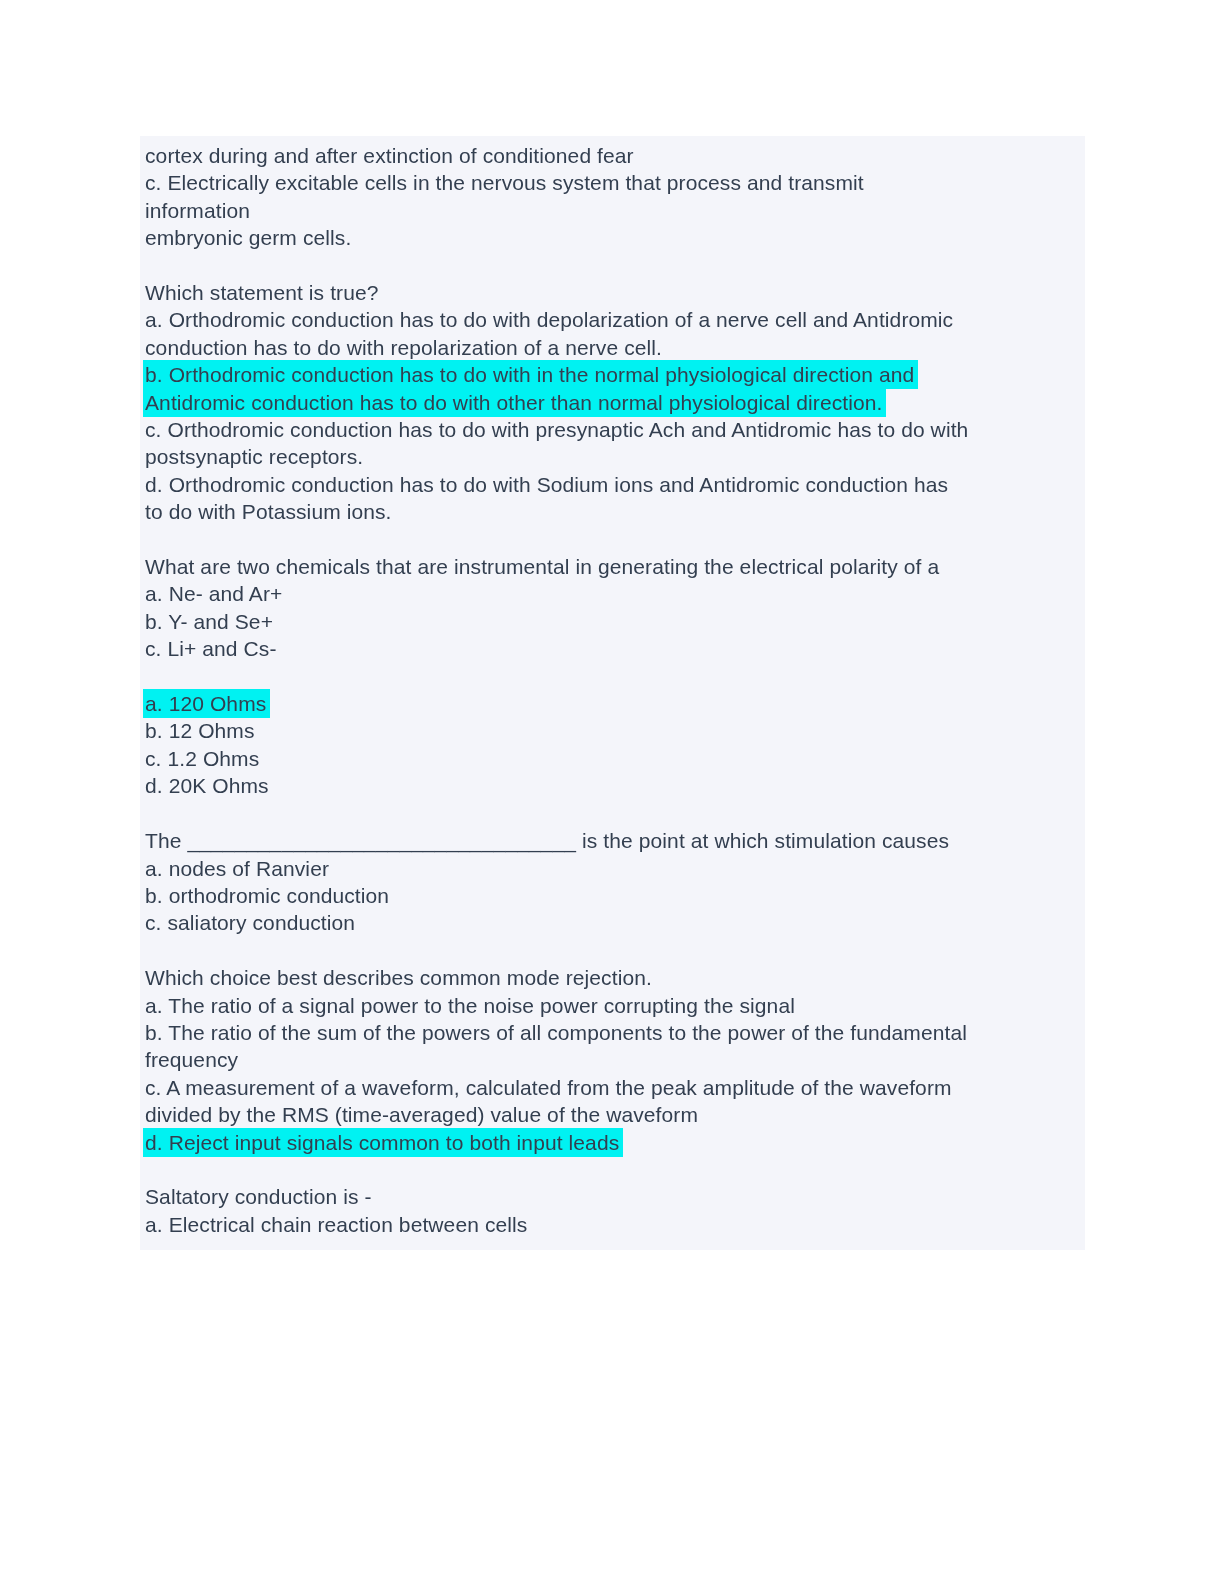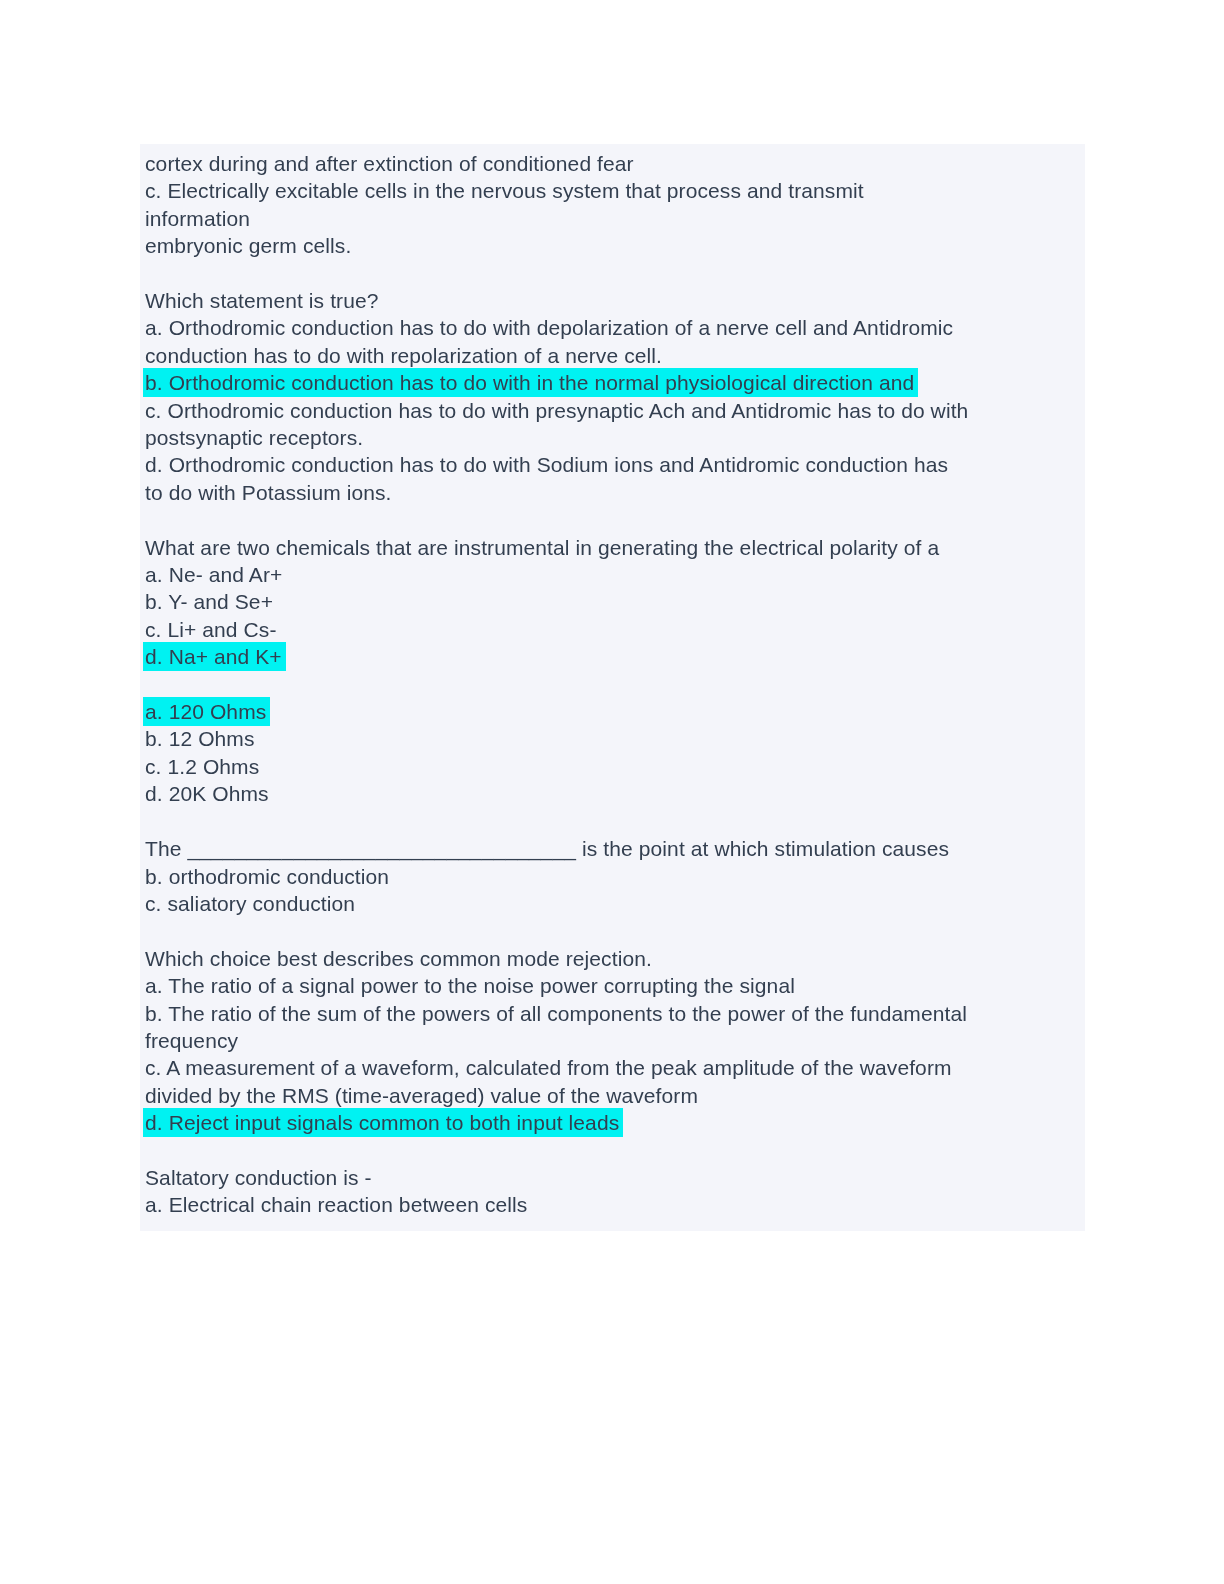--- a/index.html
+++ b/index.html
@@ -10,21 +10,21 @@
   body {
     width: 1224px;
     height: 1584px;
     position: relative;
     font-family: "Liberation Sans", sans-serif;
     overflow: hidden;
   }
   .content-block {
     position: absolute;
     left: 140px;
-    top: 144px;
+    top: 136px;
     width: 945px;
     box-sizing: border-box;
     padding: 6px 6px 12px 5px;
     background: var(--block-bg, #f4f5fa);
   }
   .line {
     font-size: 21px;
     line-height: 27.4px;
     min-height: 27.4px;
     color: var(--text-color, #333f50);
@@ -43,37 +43,38 @@
 <div class="content-block" id="lines-root">
     <div class="line"><span class="">cortex during and after extinction of conditioned fear</span></div>
     <div class="line"><span class="">c. Electrically excitable cells in the nervous system that process and transmit</span></div>
     <div class="line"><span class="">information</span></div>
     <div class="line"><span class="">embryonic germ cells.</span></div>
     <div class="line"></div>
     <div class="line"><span class="">Which statement is true?</span></div>
     <div class="line"><span class="">a. Orthodromic conduction has to do with depolarization of a nerve cell and Antidromic</span></div>
     <div class="line"><span class="">conduction has to do with repolarization of a nerve cell.</span></div>
     <div class="line"><span class="hl">b. Orthodromic conduction has to do with in the normal physiological direction and</span></div>
+    <div class="line"><span class="hl">Antidromic conduction has to do with other than normal physiological direction.</span></div>
     <div class="line"><span class="">c. Orthodromic conduction has to do with presynaptic Ach and Antidromic has to do with</span></div>
     <div class="line"><span class="">postsynaptic receptors.</span></div>
     <div class="line"><span class="">d. Orthodromic conduction has to do with Sodium ions and Antidromic conduction has</span></div>
     <div class="line"><span class="">to do with Potassium ions.</span></div>
     <div class="line"></div>
     <div class="line"><span class="">What are two chemicals that are instrumental in generating the electrical polarity of a</span></div>
     <div class="line"><span class="">a. Ne- and Ar+</span></div>
     <div class="line"><span class="">b. Y- and Se+</span></div>
     <div class="line"><span class="">c. Li+ and Cs-</span></div>
-    <div class="line"><span class="hl">d. Na+ and K+</span></div>
     <div class="line"></div>
     <div class="line"><span class="hl">a. 120 Ohms</span></div>
     <div class="line"><span class="">b. 12 Ohms</span></div>
     <div class="line"><span class="">c. 1.2 Ohms</span></div>
     <div class="line"><span class="">d. 20K Ohms</span></div>
     <div class="line"></div>
     <div class="line"><span class="">The _________________________________ is the point at which stimulation causes</span></div>
+    <div class="line"><span class="">a. nodes of Ranvier</span></div>
     <div class="line"><span class="">b. orthodromic conduction</span></div>
     <div class="line"><span class="">c. saliatory conduction</span></div>
     <div class="line"></div>
     <div class="line"><span class="">Which choice best describes common mode rejection.</span></div>
     <div class="line"><span class="">a. The ratio of a signal power to the noise power corrupting the signal</span></div>
     <div class="line"><span class="">b. The ratio of the sum of the powers of all components to the power of the fundamental</span></div>
     <div class="line"><span class="">frequency</span></div>
     <div class="line"><span class="">c. A measurement of a waveform, calculated from the peak amplitude of the waveform</span></div>
     <div class="line"><span class="">divided by the RMS (time-averaged) value of the waveform</span></div>
     <div class="line"><span class="hl">d. Reject input signals common to both input leads</span></div>

